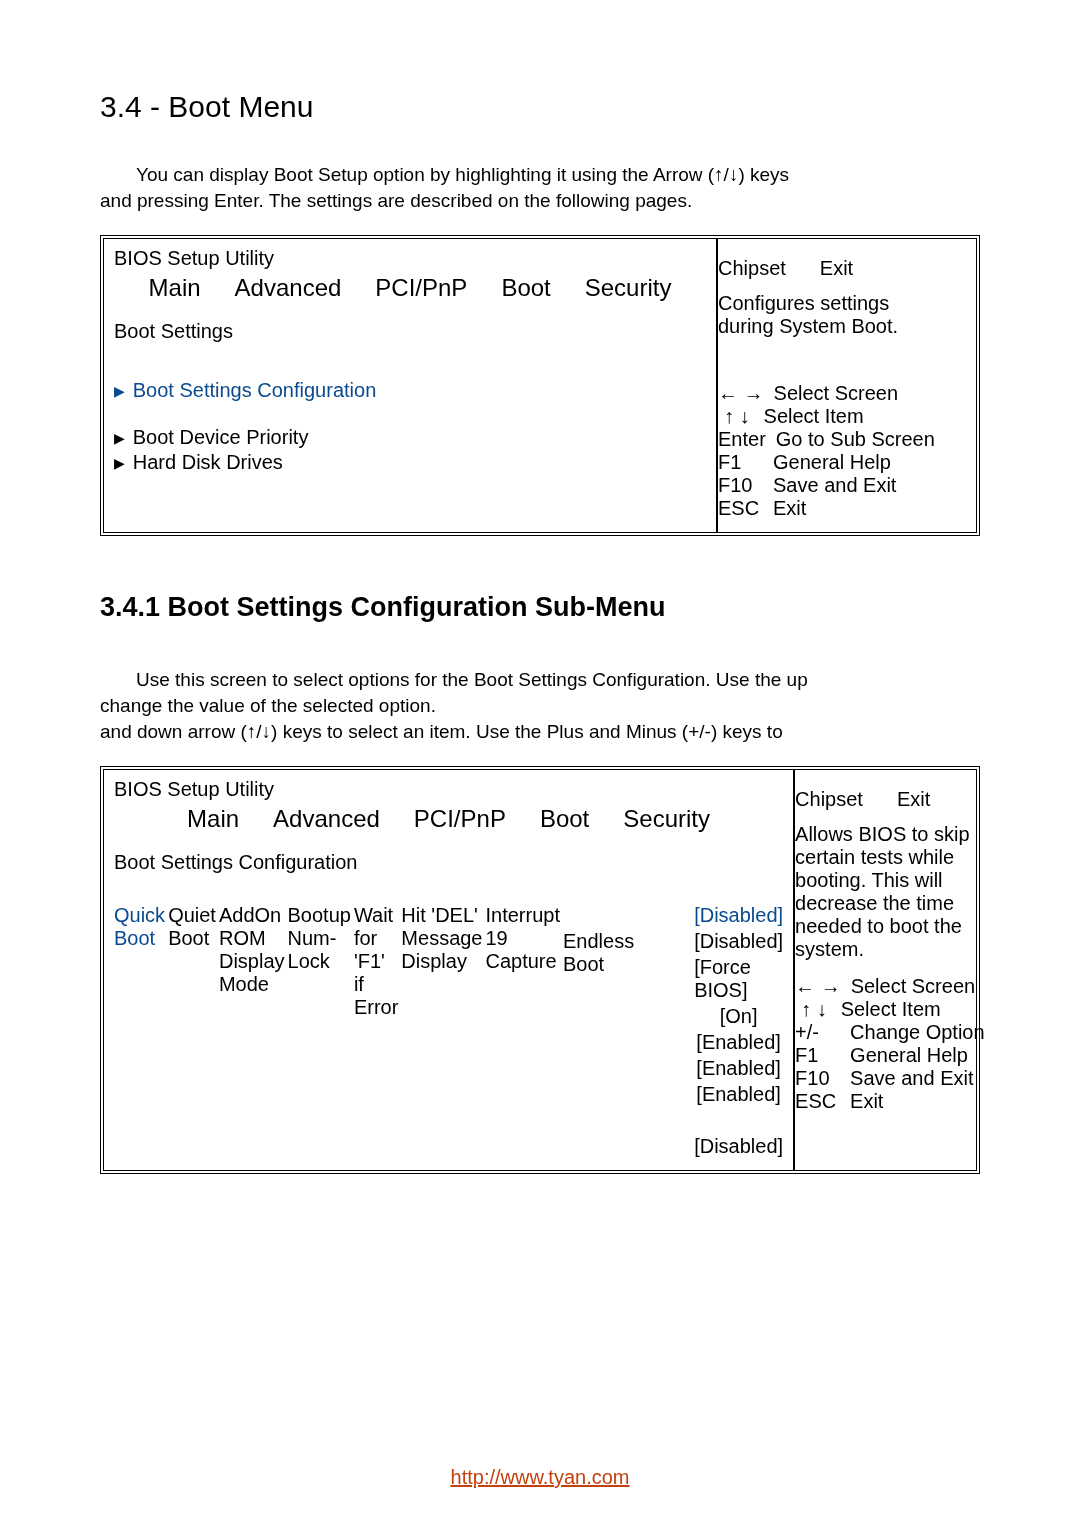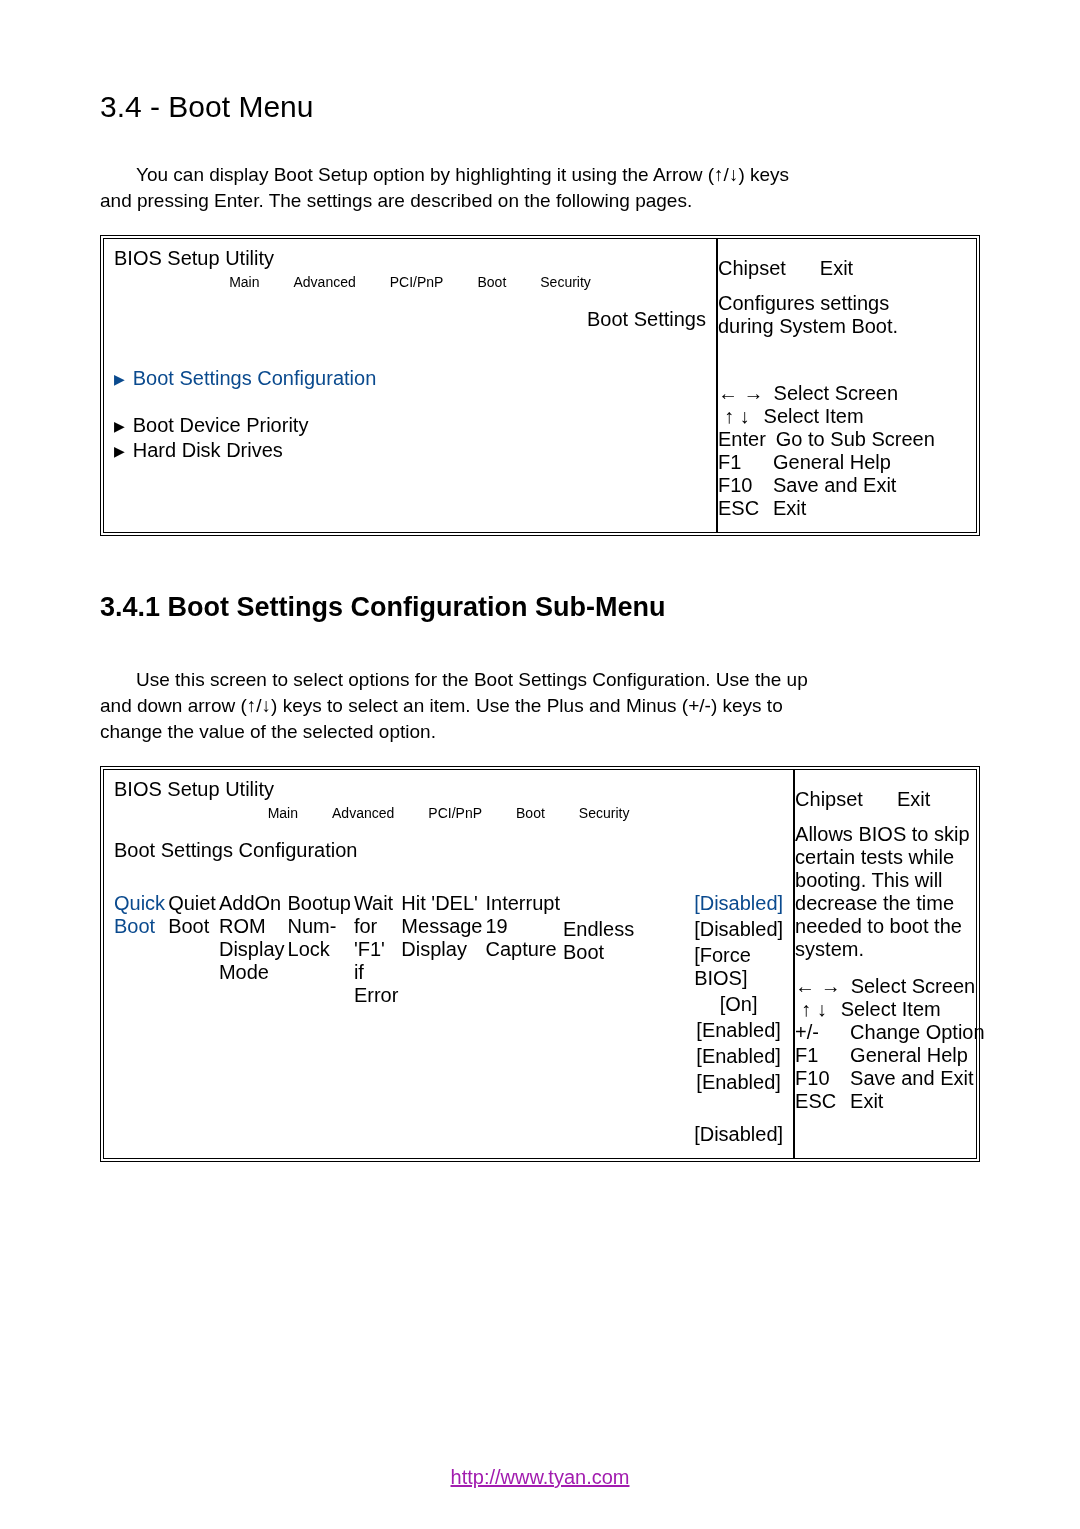--- a/index.html
+++ b/index.html
@@ -47,25 +47,24 @@
     .bios-header {
       text-align: left;
       font-size: 20px;
       margin-bottom: 4px;
     }
     .bios-tabs {
       display: flex;
       justify-content: center;
       gap: 34px;
       margin-bottom: 10px;
-      font-size: 14px;
+      font-size: 24px;
     }
     .bios-section-title {
       margin: 18px 0 36px 0;
-      text-align: right;
     }
     .menu-item {
       display: flex;
       align-items: center;
       gap: 8px;
       margin-bottom: 2px;
     }
     .sub-link {
       color: #0a4a8e;
     }
@@ -109,21 +108,21 @@
     }
     .footer {
       position: absolute;
       bottom: 40px;
       left: 0;
       right: 0;
       text-align: center;
       font-size: 20px;
     }
     .footer a {
-      color: #a21caf;
+      color: #c2410c;
       text-decoration: underline;
     }
     .arrow {
       font-family: Arial, sans-serif;
     }
     .triangle {
       font-size: 14px;
     }
   </style>
 </head>
@@ -197,22 +196,22 @@
         <span>Exit</span>
       </div>
     </div>
   </div>
 </div>
 
 <h2 class="subsection-title">3.4.1 Boot Settings Configuration Sub-Menu</h2>
 
 <p class="intro-text">
   <span class="indent" style="display:block">Use this screen to select options for the Boot Settings Configuration. Use the up</span>
+  <span>change the value of the selected option.</span>
   <span style="display:block">and down arrow (↑/↓) keys to select an item. Use the Plus and Minus (+/-) keys to</span>
-  <span>change the value of the selected option.</span>
 </p>
 
 <div class="bios-box">
   <div class="bios-main">
     <div class="bios-header">BIOS Setup Utility</div>
     <div class="bios-tabs">
       <span>Main</span>
       <span>Advanced</span>
       <span>PCI/PnP</span>
       <span>Boot</span>

